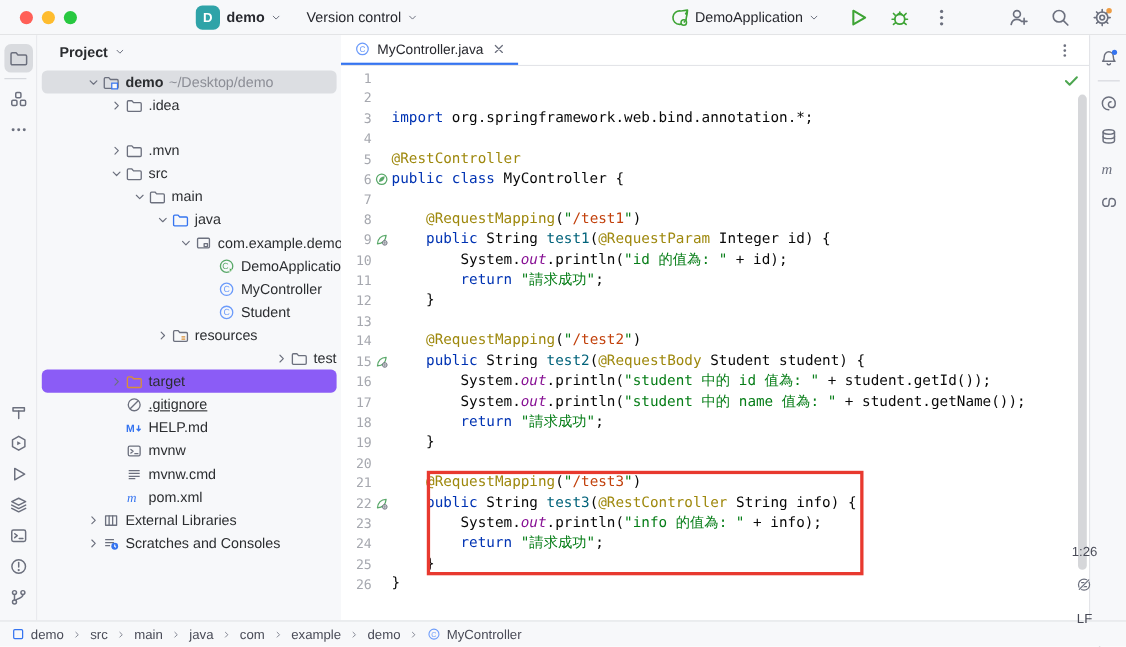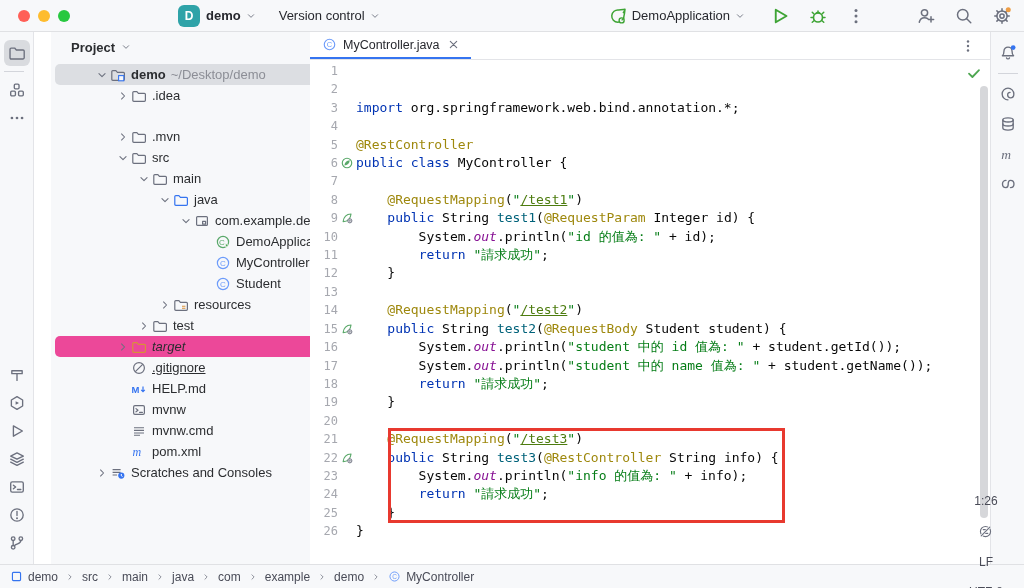--- a/index.html
+++ b/index.html
@@ -30,26 +30,26 @@
   .tool.act{background:#D9DBDF;}
   .tool .ic{width:18px;height:18px;}
   .sdiv{width:20px;height:1px;background:#D3D5DB;margin:5px 0;}
   #leftstrip .spacer{flex:1;}
 
   
   #rightstrip{left:990px;top:32px;width:34px;height:532px;background:#F7F8FA;border-left:1px solid #E3E4E8;
               box-sizing:border-box;display:flex;flex-direction:column;align-items:center;padding:6px 0;}
 
   
-  #project{left:51px;top:32px;width:276px;height:532px;background:#F7F8FA;box-sizing:border-box;overflow:hidden;}
+  #project{left:34px;top:32px;width:276px;height:532px;background:#F7F8FA;box-sizing:border-box;overflow:hidden;}
   #project-head{display:flex;align-items:center;gap:5px;height:30px;padding-left:20px;font-weight:bold;}
   #tree{margin-top:2px;}
   .trow{height:21px;display:flex;align-items:center;margin:0 4px;border-radius:5px;white-space:nowrap;}
   .trow.sel{background:#DCDEE2;}
-  .trow.warm{background:#ec4899;font-style:italic;}
+  .trow.warm{background:#8b5cf6;}
   .chev{width:17px;height:14px;display:inline-flex;align-items:center;justify-content:center;flex:none;}
   .chev svg{width:14px;height:14px;}
   .trow .ic{width:16px;height:16px;margin-right:5px;}
   .tlabel.b{font-weight:bold;}
   .textra{color:#8C8E96;margin-left:5px;}
 
   
   #editor{left:310px;top:32px;width:680px;height:532px;background:#fff;box-sizing:border-box;}
   #tabbar{height:28px;border-bottom:1px solid #E3E4E8;display:flex;align-items:stretch;box-sizing:border-box;}
   #tab-active{display:flex;align-items:center;gap:6px;padding:0 10px 0 12px;border-bottom:2px solid #3574F0;
@@ -57,21 +57,21 @@
   #tab-active .ic{width:15px;height:15px;}
   #tab-close{width:14px;height:14px;}
   #tab-more{margin-left:auto;align-self:center;margin-right:14px;width:16px;height:16px;}
   #code{padding-top:2px;font-family:"DejaVu Sans Mono","Liberation Mono",monospace;font-size:13px;}
   .cl{display:flex;height:18.42px;line-height:18.42px;}
   .num{width:28px;text-align:right;color:#A6A8AF;font-size:12px;flex:none;}
   .gut{width:18px;flex:none;display:flex;align-items:center;justify-content:center;}
   .gut .ic{width:14px;height:14px;}
   .src{white-space:pre;}
   .k{color:#0033B3;} .a{color:#9E880D;} .s{color:#067D17;}
-  .sl{color:#4d7c0f;text-decoration:underline;} .f{color:#871094;font-style:italic;}
+  .sl{color:#c2410c;} .f{color:#871094;font-style:italic;}
   .m{color:#00627A;} .p{color:#080808;}
 
   #inspect-check{left:966px;top:65px;width:16px;height:16px;}
   #scrollbar{left:980px;top:86px;width:8px;height:432px;background:#C8CACD;border-radius:4px;opacity:.75;}
   #red-box{left:388px;top:428px;width:397px;height:95px;border:3px solid #E8392F;box-sizing:border-box;}
 
   
   #statusbar{left:0;top:564px;width:1024px;height:24px;background:#F7F8FA;border-top:1px solid #E0E1E4;
              box-sizing:border-box;display:flex;align-items:center;font-size:12px;color:#494B57;}
   #breadcrumbs{display:flex;align-items:center;gap:7px;padding-left:10px;}
@@ -410,21 +410,21 @@
           </svg>
         </span>
         <span class="ic" style="height: 16px; width: 16px; position: relative;">
           <svg viewBox="0 0 16 16">
             <path d="M1.8 4.6c0-.6.4-1 1-1h3.1l1.5 1.7h6c.6 0 1 .4 1 1v6c0 .6-.4 1-1 1H2.8c-.6 0-1-.4-1-1z" fill="none" stroke="#6C707E" stroke-width="1.2"></path>
             <path d="M9 9.2h3.4M9 11.2h3.4" stroke="#D99038" stroke-width="1.1"></path>
           </svg>
         </span>
         <span class="tlabel">resources</span>
       </div>
-      <div class="trow" style="padding-left: 80px;">
+      <div class="trow" style="padding-left: 80px; justify-content: flex-end;">
         <span class="chev">
           <svg viewBox="0 0 16 16">
             <path d="M6.3 4.5L9.8 8l-3.5 3.5" fill="none" stroke="#6C707E" stroke-width="1.2" stroke-linecap="round" stroke-linejoin="round"></path>
           </svg>
         </span>
         <span class="ic" style="height: 16px; width: 16px; position: relative;">
           <svg viewBox="0 0 16 16">
             <path d="M1.8 4.6c0-.6.4-1 1-1h3.1l1.5 1.7h6c.6 0 1 .4 1 1v6c0 .6-.4 1-1 1H2.8c-.6 0-1-.4-1-1z" fill="none" stroke="#6C707E" stroke-width="1.2" stroke-linejoin="round"></path>
           </svg>
         </span>
@@ -483,20 +483,34 @@
         <span class="tlabel">mvnw.cmd</span>
       </div>
       <div class="trow" style="padding-left: 59px;">
         <span class="chev"></span>
         <span class="ic" style="height: 16px; width: 16px; position: relative;">
           <svg viewBox="0 0 16 16">
             <text x="1.5" y="12" font-size="12" font-style="italic" font-family="Liberation Serif,serif" fill="#3574F0">m</text>
           </svg>
         </span>
         <span class="tlabel">pom.xml</span>
+      </div>
+      <div class="trow" style="padding-left: 38px;">
+        <span class="chev">
+          <svg viewBox="0 0 16 16">
+            <path d="M6.3 4.5L9.8 8l-3.5 3.5" fill="none" stroke="#6C707E" stroke-width="1.2" stroke-linecap="round" stroke-linejoin="round"></path>
+          </svg>
+        </span>
+        <span class="ic" style="height: 16px; width: 16px; position: relative;">
+          <svg viewBox="0 0 16 16">
+            <rect x="3" y="4" width="10" height="8.5" fill="none" stroke="#6C707E" stroke-width="1.2" stroke-linecap="round" stroke-linejoin="round"></rect>
+            <path d="M6.2 4v8.5M9.4 4v8.5" fill="none" stroke="#6C707E" stroke-width="1.2" stroke-linecap="round" stroke-linejoin="round"></path>
+          </svg>
+        </span>
+        <span class="tlabel">External Libraries</span>
       </div>
       <div class="trow" style="padding-left: 38px;">
         <span class="chev">
           <svg viewBox="0 0 16 16">
             <path d="M6.3 4.5L9.8 8l-3.5 3.5" fill="none" stroke="#6C707E" stroke-width="1.2" stroke-linecap="round" stroke-linejoin="round"></path>
           </svg>
         </span>
         <span class="ic" style="height: 16px; width: 16px; position: relative;">
           <svg viewBox="0 0 16 16">
             <path d="M2.6 4.6h8M2.6 7.3h8M2.6 10h4.5" stroke="#6C707E" stroke-width="1.2"></path>

